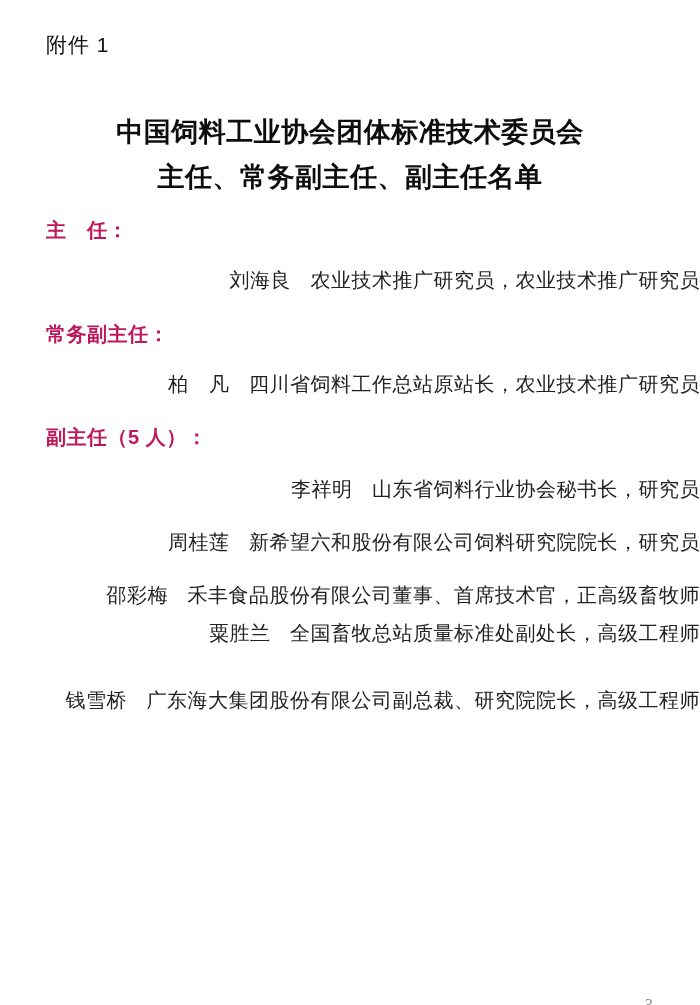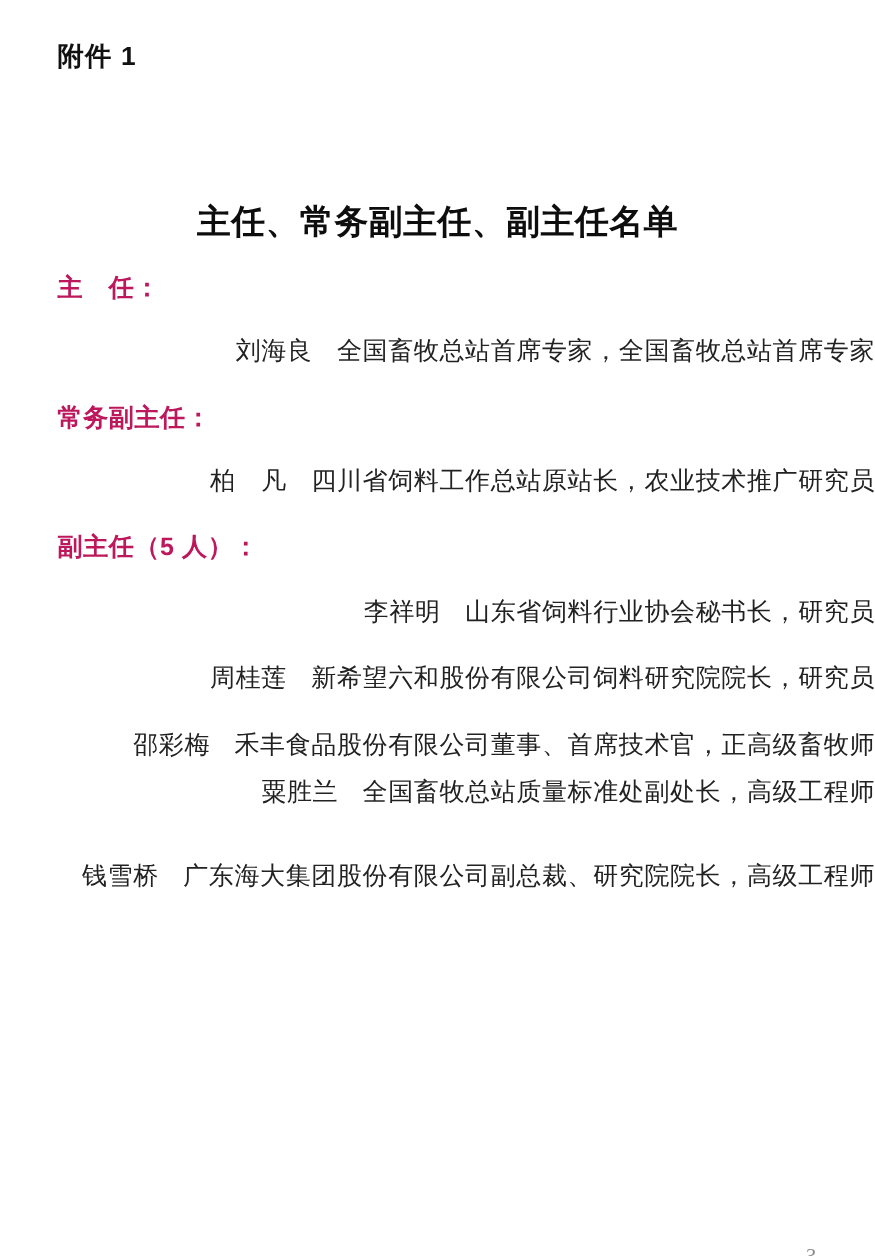--- a/index.html
+++ b/index.html
@@ -14,21 +14,21 @@
     background: #ffffff;
     overflow: hidden;
     font-family: "Liberation Serif", "DejaVu Serif", serif;
     color: #1c1c1c;
   }
   .attachment-label {
     position: absolute;
     left: 46px;
     top: 31px;
     font-family: "Liberation Sans", "DejaVu Sans", sans-serif;
-    font-weight: bold;
+    font-weight: normal;
     font-size: 21px;
     letter-spacing: 1px;
     color: #111;
     white-space: nowrap;
   }
   .doc-title {
     position: absolute;
     left: 0;
     width: 700px;
     text-align: center;
@@ -80,28 +80,29 @@
     color: #8a8a8a;
   }
 </style>
 </head>
 <body>
 
 <div class="page">
 
   <div class="attachment-label">附件 1</div>
 
+  <div class="doc-title line1">中国饲料工业协会团体标准技术委员会</div>
 
   <div class="doc-title line2">主任、常务副主任、副主任名单</div>
 
   <div class="section-heading" style="top:217px">主　任：</div>
 
   <div class="member-row" style="top:267px">
     <span class="member-name">刘海良</span>
-    <span class="member-desc">全国畜牧总站首席专家，全国畜牧总站首席专家</span>
+    <span class="member-desc">农业技术推广研究员，农业技术推广研究员</span>
   </div>
 
   <div class="section-heading" style="top:321px">常务副主任：</div>
 
   <div class="member-row" style="top:371px">
     <span class="member-name">柏　凡</span>
     <span class="member-desc">四川省饲料工作总站原站长，农业技术推广研究员</span>
   </div>
 
   <div class="section-heading" style="top:424px">副主任（5 人）：</div>

